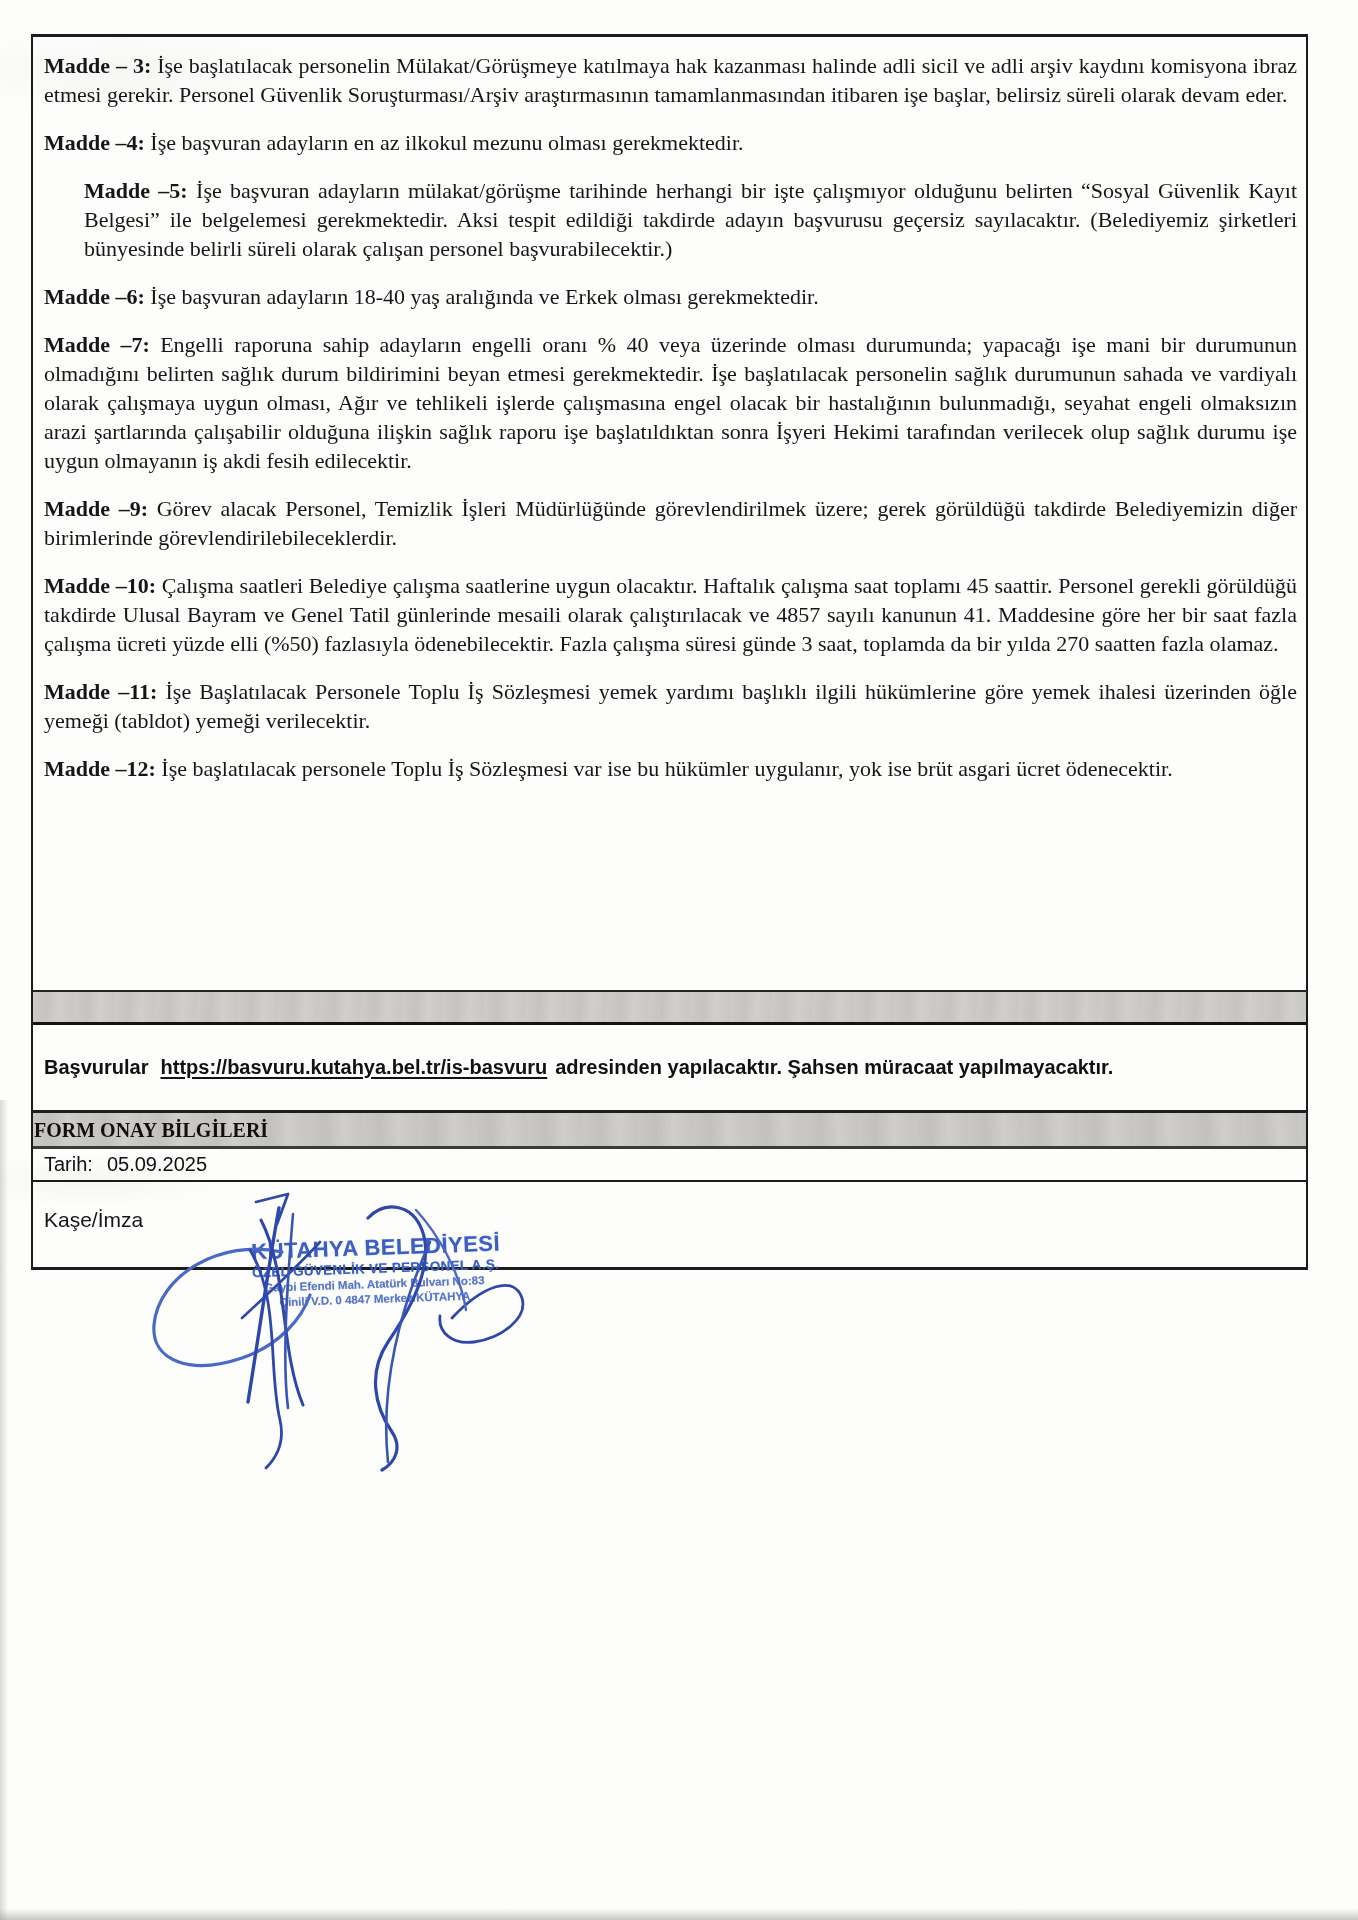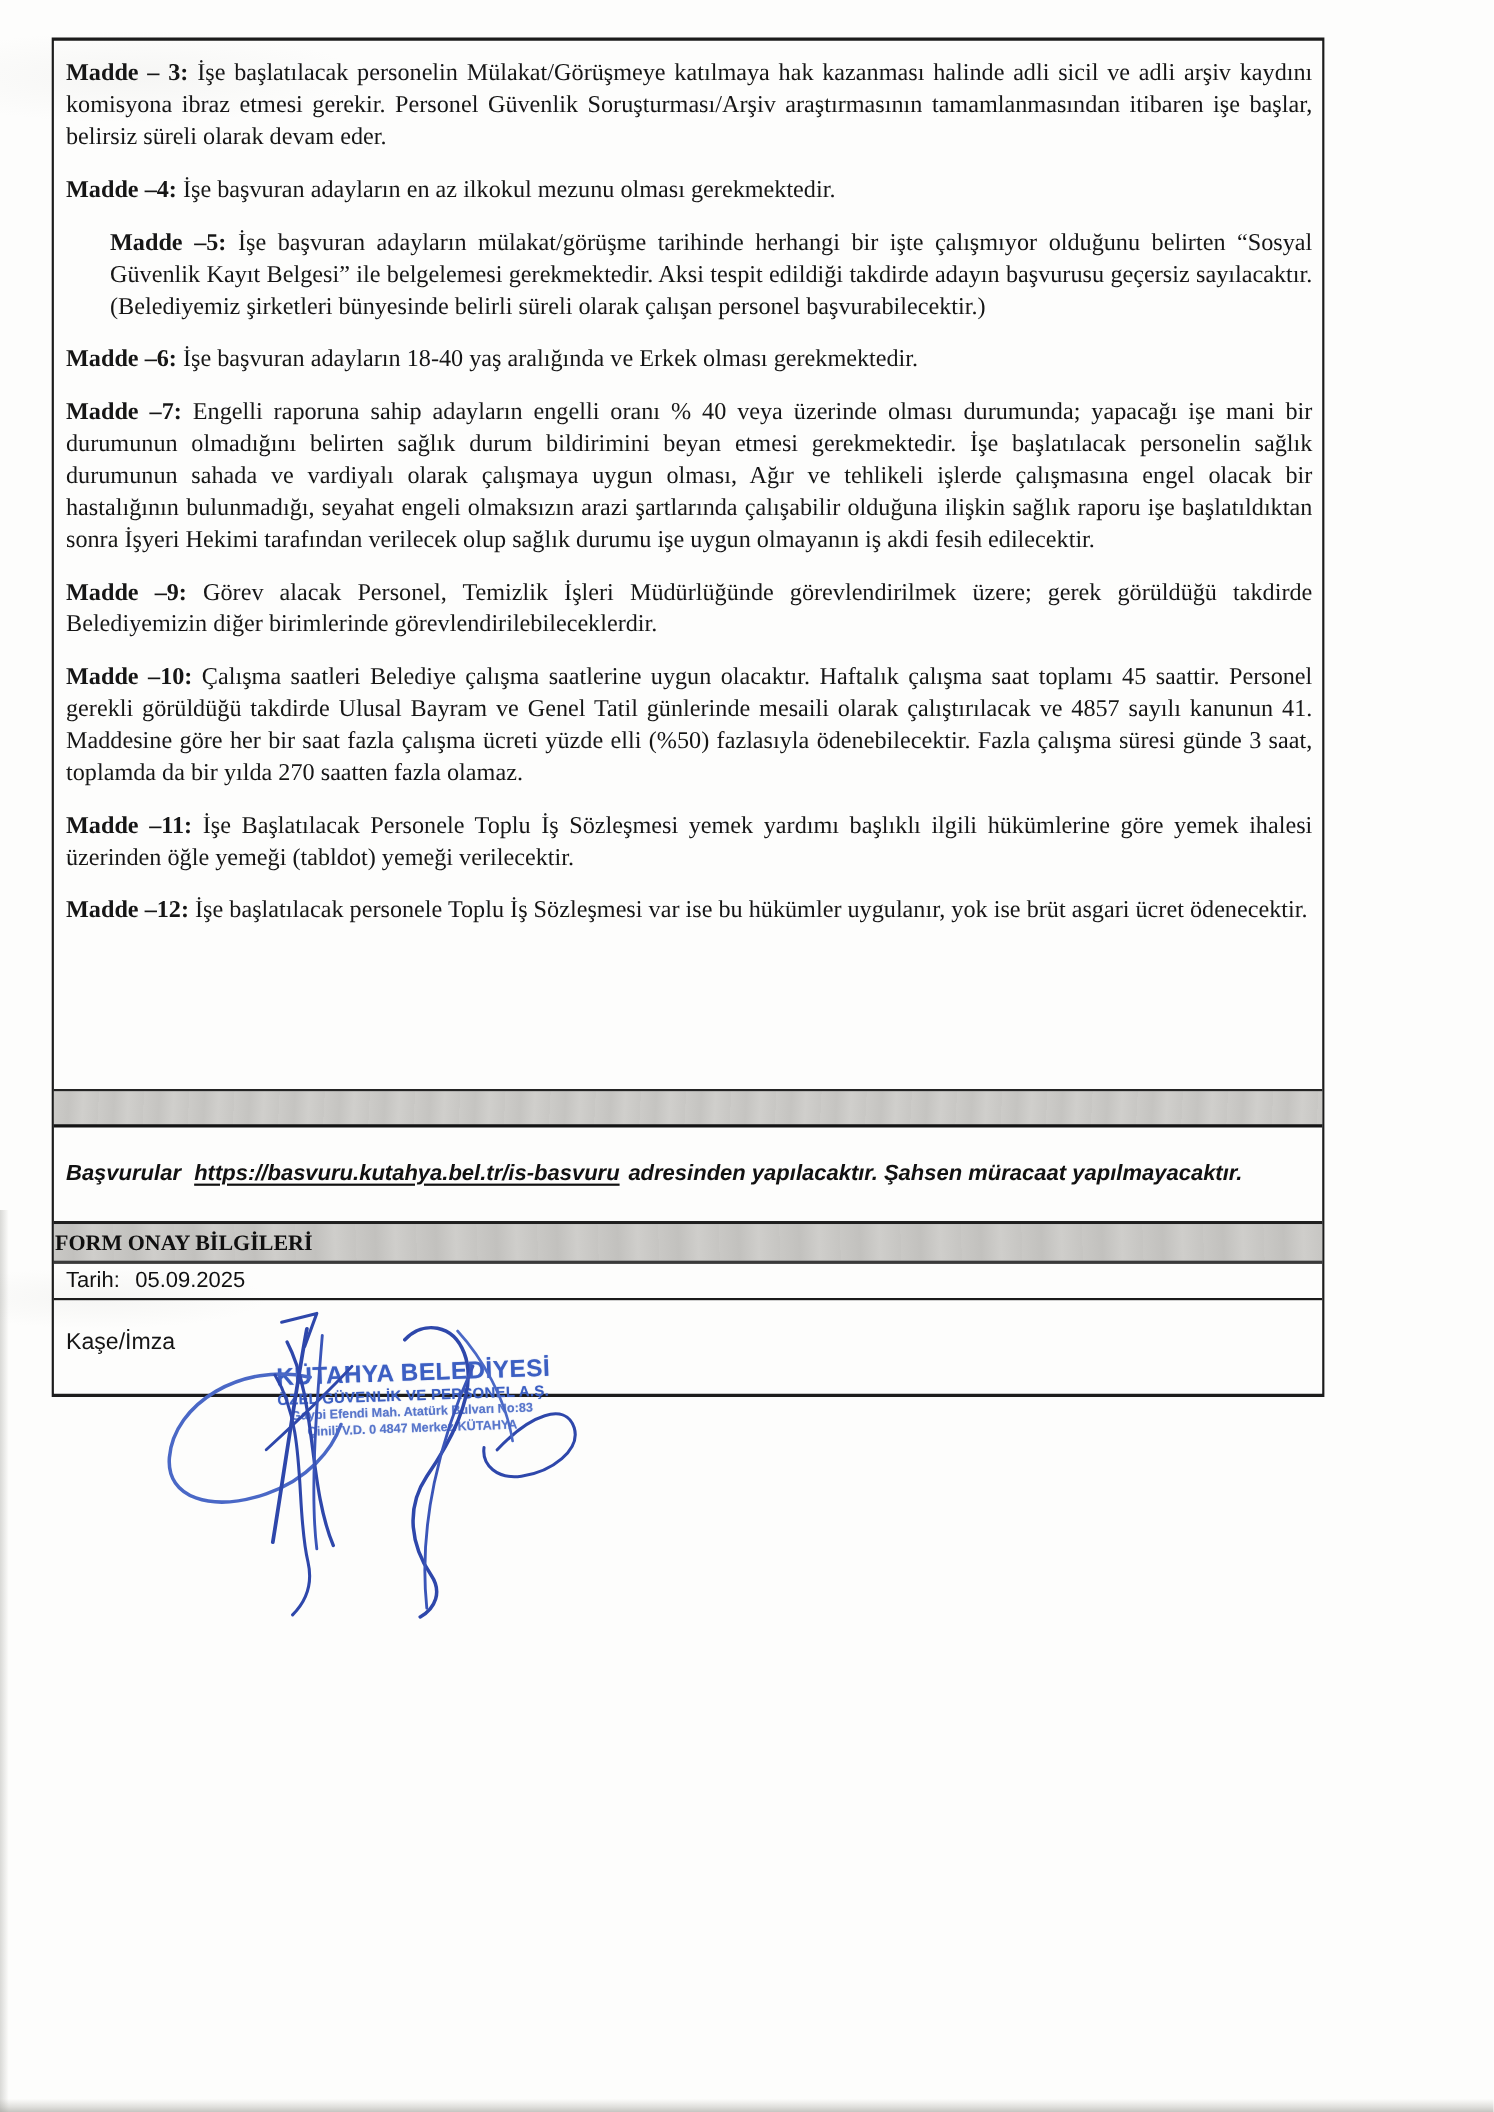--- a/index.html
+++ b/index.html
@@ -9,21 +9,21 @@
     background:
       radial-gradient(ellipse 300px 60px at 120px 70px, rgba(180,180,175,.10), transparent 70%),
       radial-gradient(ellipse 220px 40px at 90px 1180px, rgba(190,190,185,.12), transparent 70%),
       #fdfdfc;
     overflow:hidden;
     font-family:"Liberation Serif", serif;
     color:#161616;
   }
   
   .doc-table{
-    position:absolute;left:47px;top:34px;width:1157px;
+    position:absolute;left:31px;top:34px;width:1277px;
     border:2px solid #1c1c1c;border-top-width:3px;border-bottom-width:3px;
     box-sizing:border-box;
     background:transparent;
   }
   
   .articles{
     height:953px;box-sizing:border-box;
     padding:14px 9px 0 11px;
     font-size:22px;line-height:29px;
     text-align:justify;
@@ -38,21 +38,21 @@
     height:30px;
     border-top:2px solid #242424;border-bottom:3px solid #141414;
     background:repeating-linear-gradient(93deg,#cccbc8 0px,#c5c4c1 14px,#d0cfcc 27px,#c8c7c4 41px);
   }
   
   .apply-row{
     height:88px;border-bottom:3px solid #1f1f1f;
     display:flex;align-items:center;
     padding-left:11px;box-sizing:border-box;
     font-family:"Liberation Sans", sans-serif;
-    font-weight:bold;font-size:20px;color:#111;font-style:italic;
+    font-weight:bold;font-size:20px;color:#111;
   }
   .apply-row .url{
     text-decoration:underline;
     text-underline-offset:3px;
     text-decoration-thickness:2px;
     margin:0 8px 0 12px;
     color:#111;
     text-align:right;
   }
   

